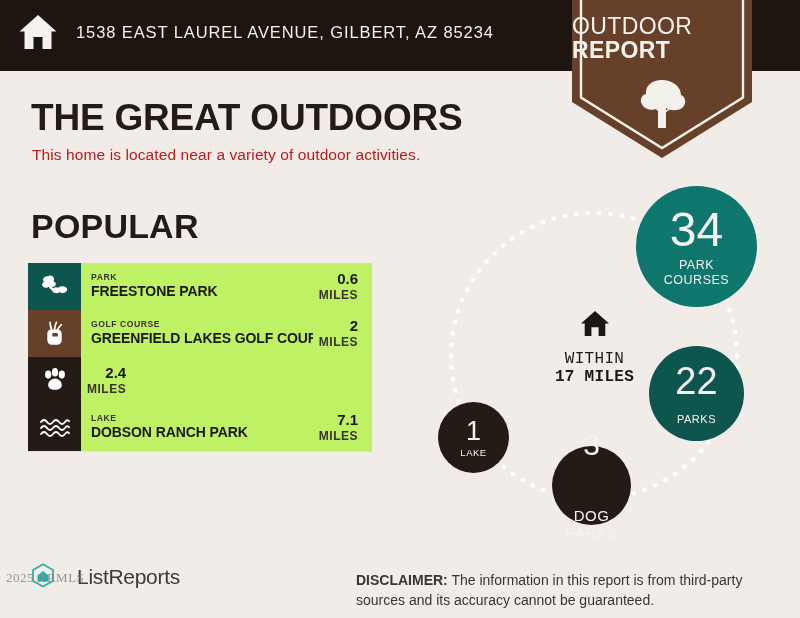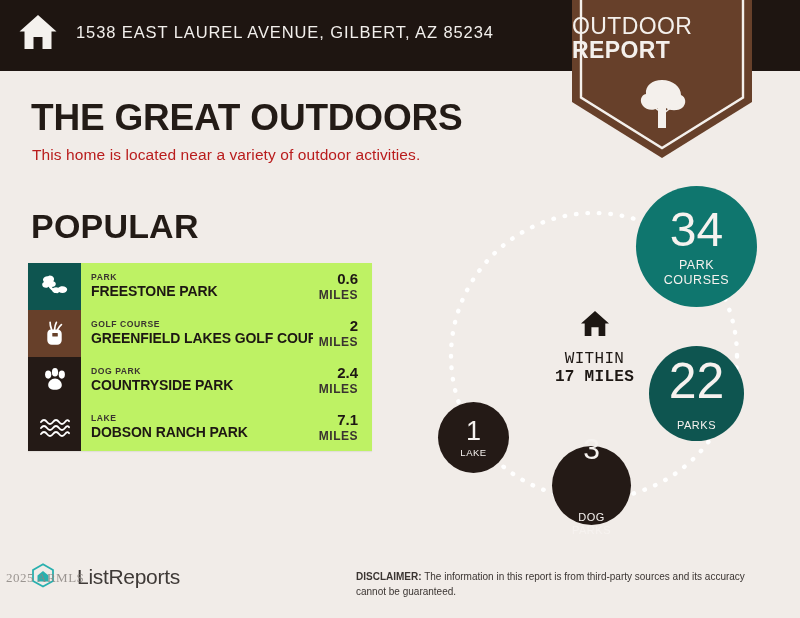--- a/index.html
+++ b/index.html
@@ -101,28 +101,28 @@
 
   .b-golf{
     left:232px;top:10px;width:121px;height:121px;background:#0f766e;
   }
   .b-golf .num{font-size:48px;margin-bottom:4px;}
   .b-golf .lbl{font-size:12.5px;line-height:1.14;}
 
   .b-parks{
     left:245px;top:170px;width:95px;height:95px;background:#0e5550;
   }
-  .b-parks .num{font-size:50px;margin-bottom:14px;}
+  .b-parks .num{font-size:38px;margin-bottom:14px;}
   .b-parks .lbl{font-size:11px;}
 
   .b-dog{
     left:148px;top:270px;width:79px;height:79px;background:#241a16;
   }
   .b-dog .num{font-size:30px;margin-bottom:3px;}
-  .b-dog .lbl{font-size:11px;line-height:1.15;margin-top:44px;}
+  .b-dog .lbl{font-size:15px;line-height:1.15;margin-top:44px;}
 
   .b-lake{
     left:34px;top:226px;width:71px;height:71px;background:#241a16;
   }
   .b-lake .num{font-size:27px;margin-bottom:3px;}
   .b-lake .lbl{font-size:9.5px;}
 
   .center-label{
     position:absolute;left:118px;top:134px;width:145px;text-align:center;
     color:#1d1713;
@@ -135,21 +135,21 @@
   
   .logo{position:absolute;left:30px;top:562px;display:flex;align-items:center;gap:21px;}
   .logo .lr-text{font-size:21px;color:#3f3a37;letter-spacing:-.3px;}
   .watermark{
     position:absolute;left:6px;top:570px;
     font-size:13px;color:#8c8682;opacity:.85;
     font-family:"Liberation Serif", serif;letter-spacing:.5px;
   }
   .disclaimer{
     position:absolute;left:356px;top:570px;width:420px;
-    font-size:10px;color:#3b3532;line-height:1.45;
+    font-size:14px;color:#3b3532;line-height:1.45;
   }
   .disclaimer b{font-weight:700;}
 </style>
 </head>
 <body>
 
 <div class="page">
 
   <div class="header-band"></div>
   <div class="header-inner">
@@ -220,24 +220,20 @@
 
     <div class="row">
       <div class="ibox bg-dark">
         <svg width="28" height="27" viewBox="0 0 28 27" aria-hidden="true">
           <ellipse cx="7.2" cy="7.6" rx="3.1" ry="4.1" fill="#fff"></ellipse>
           <ellipse cx="14" cy="5.2" rx="3.1" ry="4.3" fill="#fff"></ellipse>
           <ellipse cx="20.8" cy="7.6" rx="3.1" ry="4.1" fill="#fff"></ellipse>
           <path d="M14 11.5c3.6 0 6.8 3.1 6.8 6.4 0 3-2.3 4.8-6.8 4.8s-6.8-1.8-6.8-4.8c0-3.3 3.2-6.4 6.8-6.4z" fill="#fff"></path>
         </svg>
       </div>
-      <div class="text">
-        <span class="cat">DOG PARK</span>
-        <span class="name">COUNTRYSIDE PARK</span>
-      </div>
       <div class="dist">
         <span class="dval">2.4</span>
         <span class="dunit">MILES</span>
       </div>
     </div>
 
     <div class="row">
       <div class="ibox bg-dark">
         <svg width="32" height="22" viewBox="0 0 32 22" aria-hidden="true">
           <path d="M2 5c2-2.6 4-2.6 6 0s4 2.6 6 0 4-2.6 6 0 4 2.6 6 0 3-2 4-.8" stroke="#fff" stroke-width="1.9" fill="none" stroke-linecap="round"></path>

